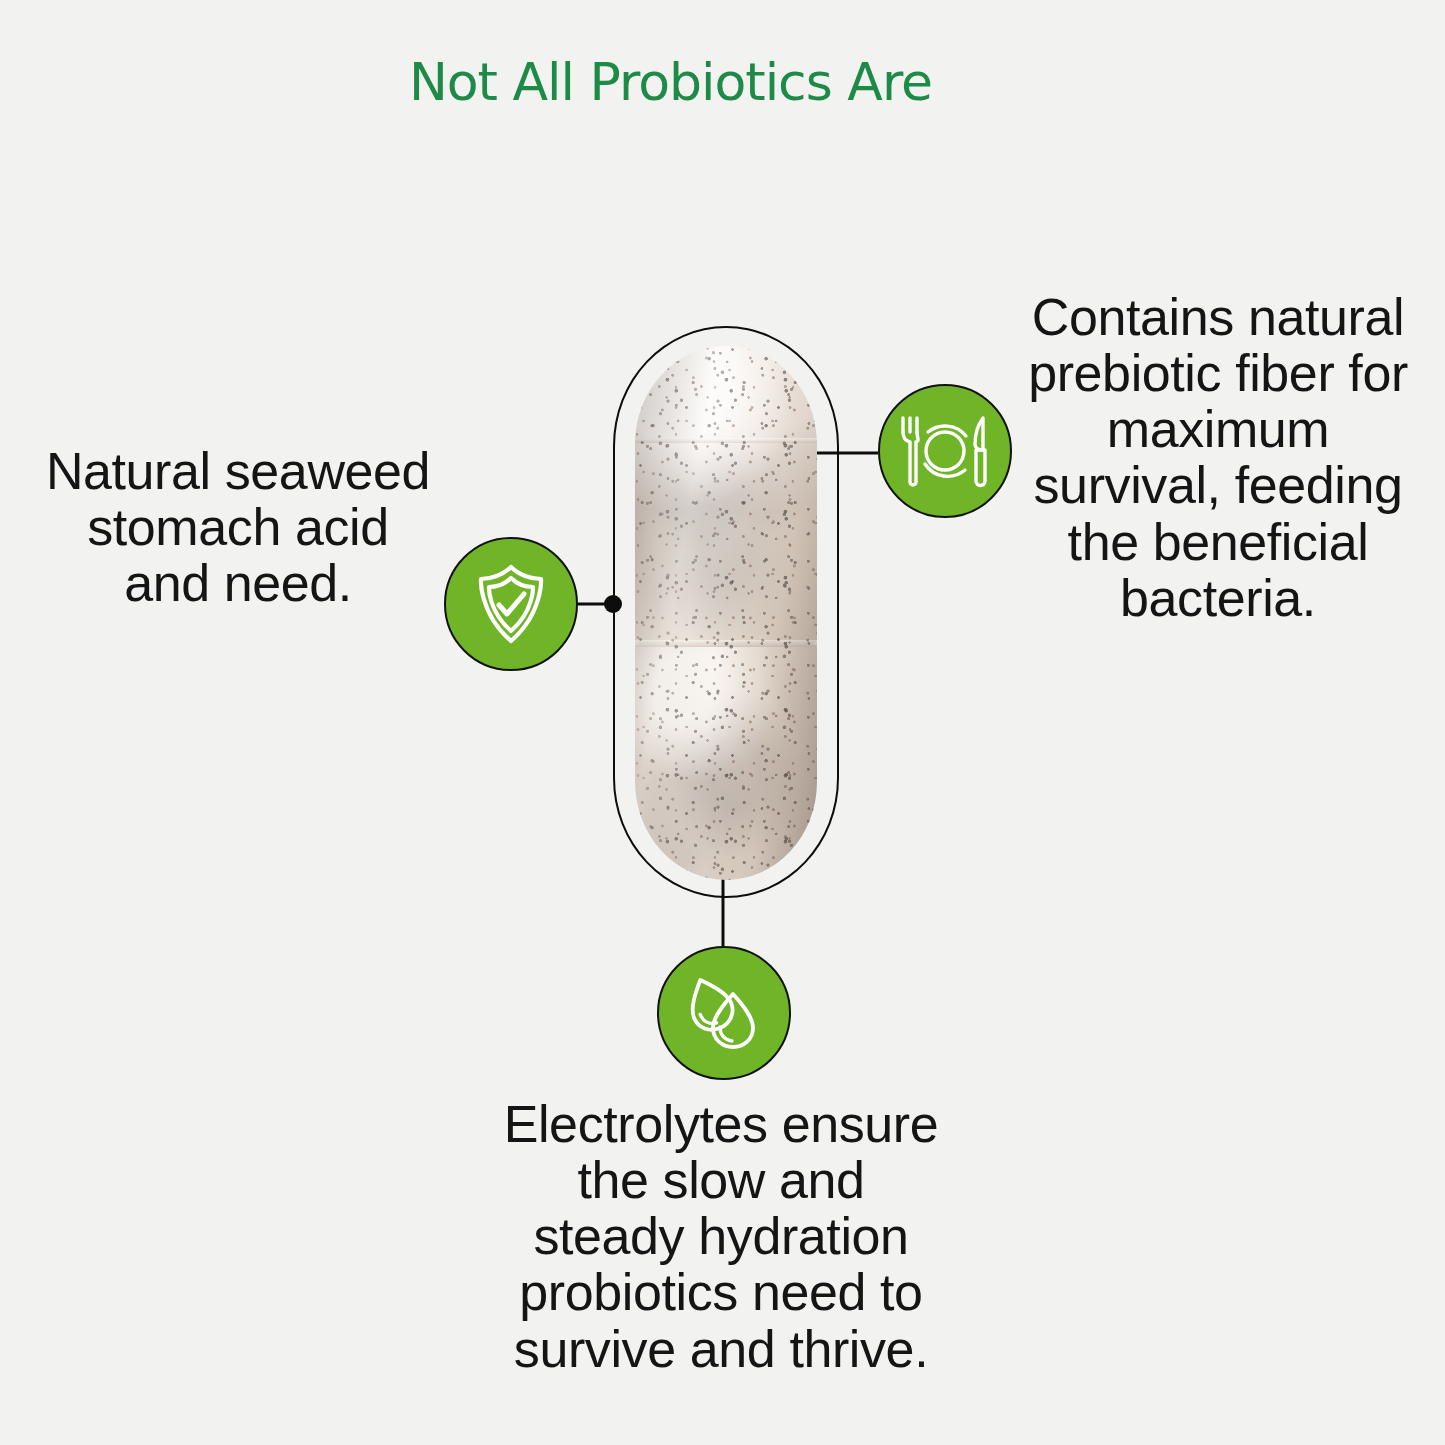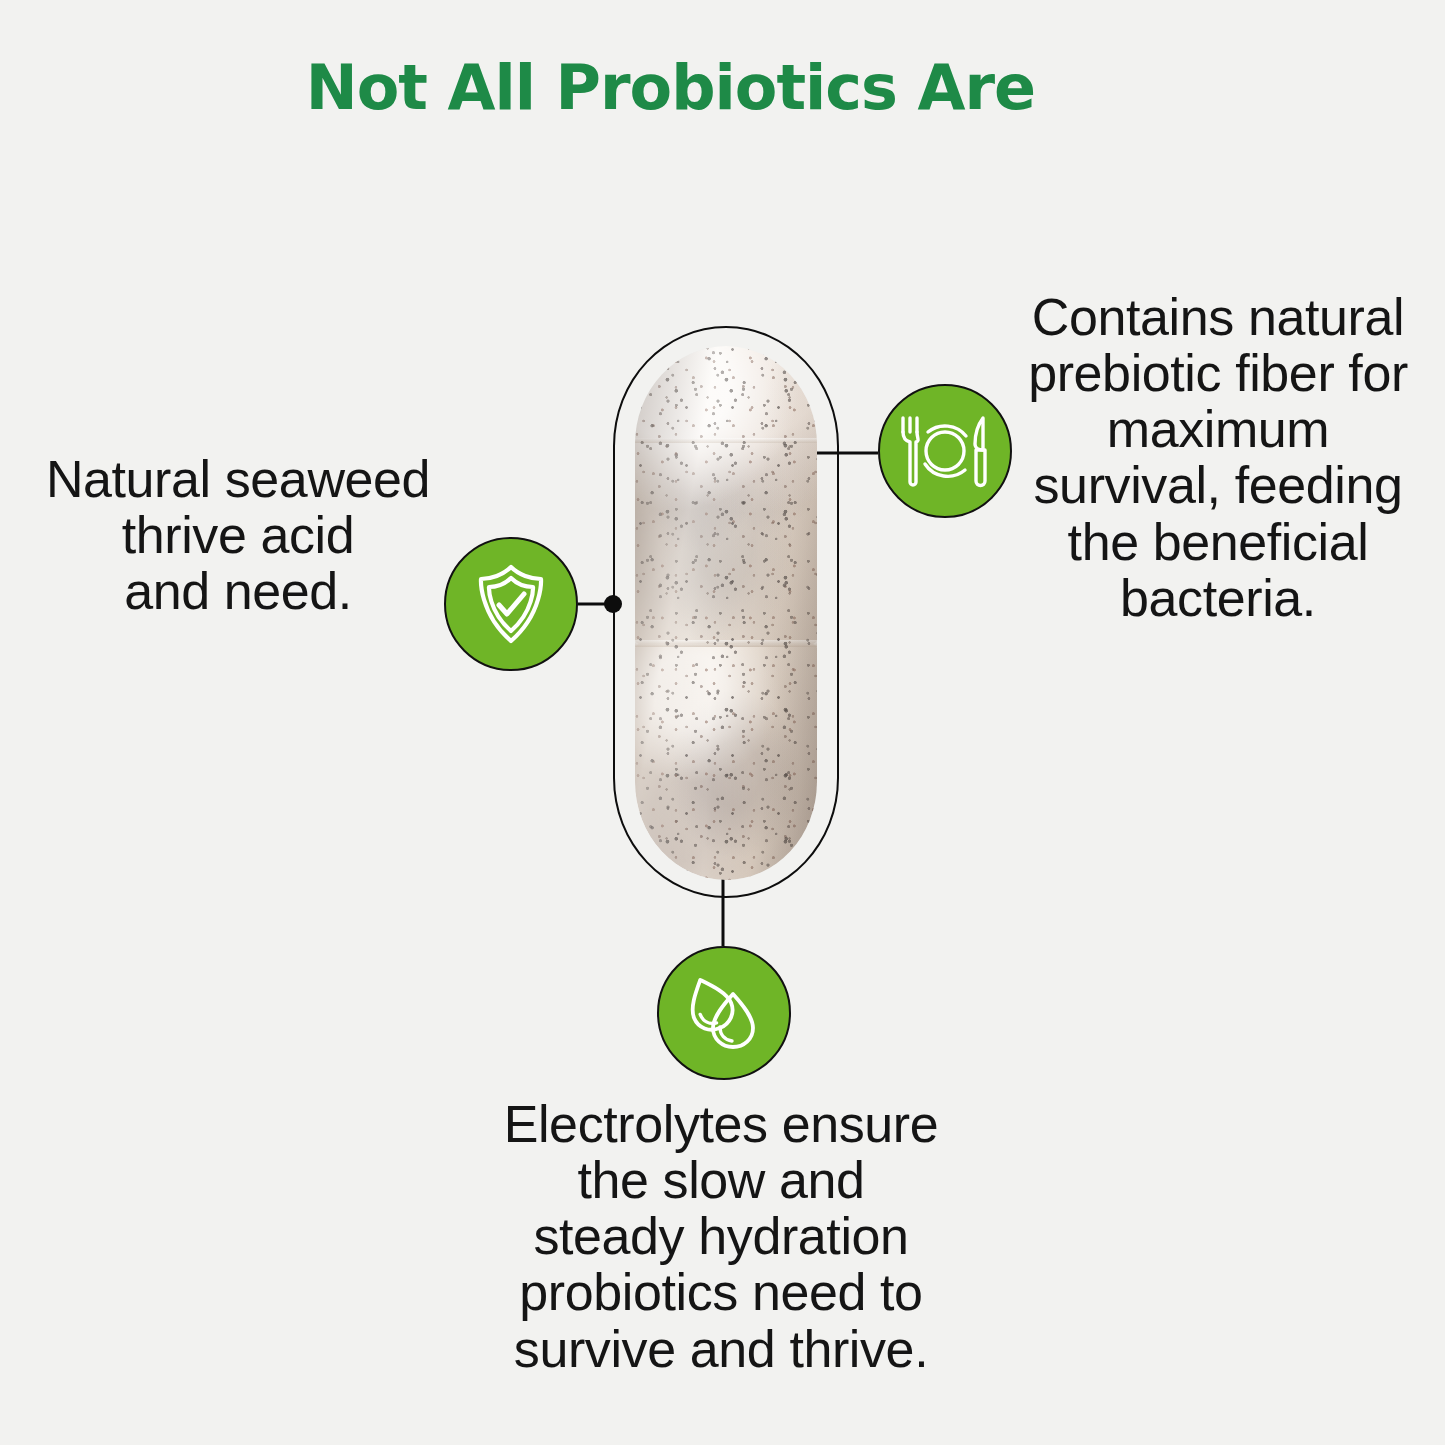--- a/index.html
+++ b/index.html
@@ -24,41 +24,41 @@
 
   
   .title {
     position: absolute;
     left: 0;
     top: 58px;
     width: 1341px;
     text-align: center;
     color: #1e8a47;
     font-family: "DejaVu Sans", sans-serif;
-    font-weight: bold;
-    font-size: 62px;
+    font-weight: normal;
+    font-size: 52px;
     line-height: 0.96;
     letter-spacing: -1px;
   }
   .title .tline { display: block; }
 
   
   .callout-text {
     position: absolute;
     color: #151515;
     font-family: "Liberation Sans", sans-serif;
     font-size: 52px;
     line-height: 1.08;
     text-align: center;
     font-weight: 400;
     letter-spacing: -0.4px;
   }
   .callout-text .ln { display: block; white-space: pre; }
 
-  #text-left   { left: 18px;   top: 443px;  width: 440px; margin-top: 8px; }
+  #text-left   { left: 18px;   top: 443px;  width: 440px; }
   #text-right  { left: 1000px; top: 289px;  width: 436px; }
   #text-bottom { left: 480px;  top: 1096px; width: 482px; }
 
   
   #capsule-wrap {
     position: absolute;
     left: 613px;
     top: 326px;
     width: 226px;
     height: 572px;
@@ -282,21 +282,21 @@
         <path d="M16 38 C16 46 21 51 28 52" stroke="#ffffff" stroke-width="3.4" stroke-linecap="round" fill="none" transform="rotate(-22 29 32)"></path>
 
         <path d="M52 22 C43 32 32 45 32 56 C32 67 41 75 52 75 C63 75 72 67 72 56 C72 45 61 32 52 22 Z" stroke="#ffffff" stroke-width="3.8" stroke-linejoin="round" fill="none"></path>
         <path d="M39 55 C39 63 44 68 51 69" stroke="#ffffff" stroke-width="3.4" stroke-linecap="round" fill="none"></path>
       </svg>
     </span>
   </div>
 
   <div class="callout-text" id="text-left">
     <span class="ln">Natural seaweed</span>
-    <span class="ln">thrive acid</span>
+    <span class="ln">stomach acid</span>
     <span class="ln">and need.</span>
   </div>
 
   <div class="callout-text" id="text-bottom">
     <span class="ln">Electrolytes ensure</span>
     <span class="ln">the slow and</span>
     <span class="ln">steady hydration</span>
     <span class="ln">probiotics need to</span>
     <span class="ln">survive and thrive.</span>
   </div>

